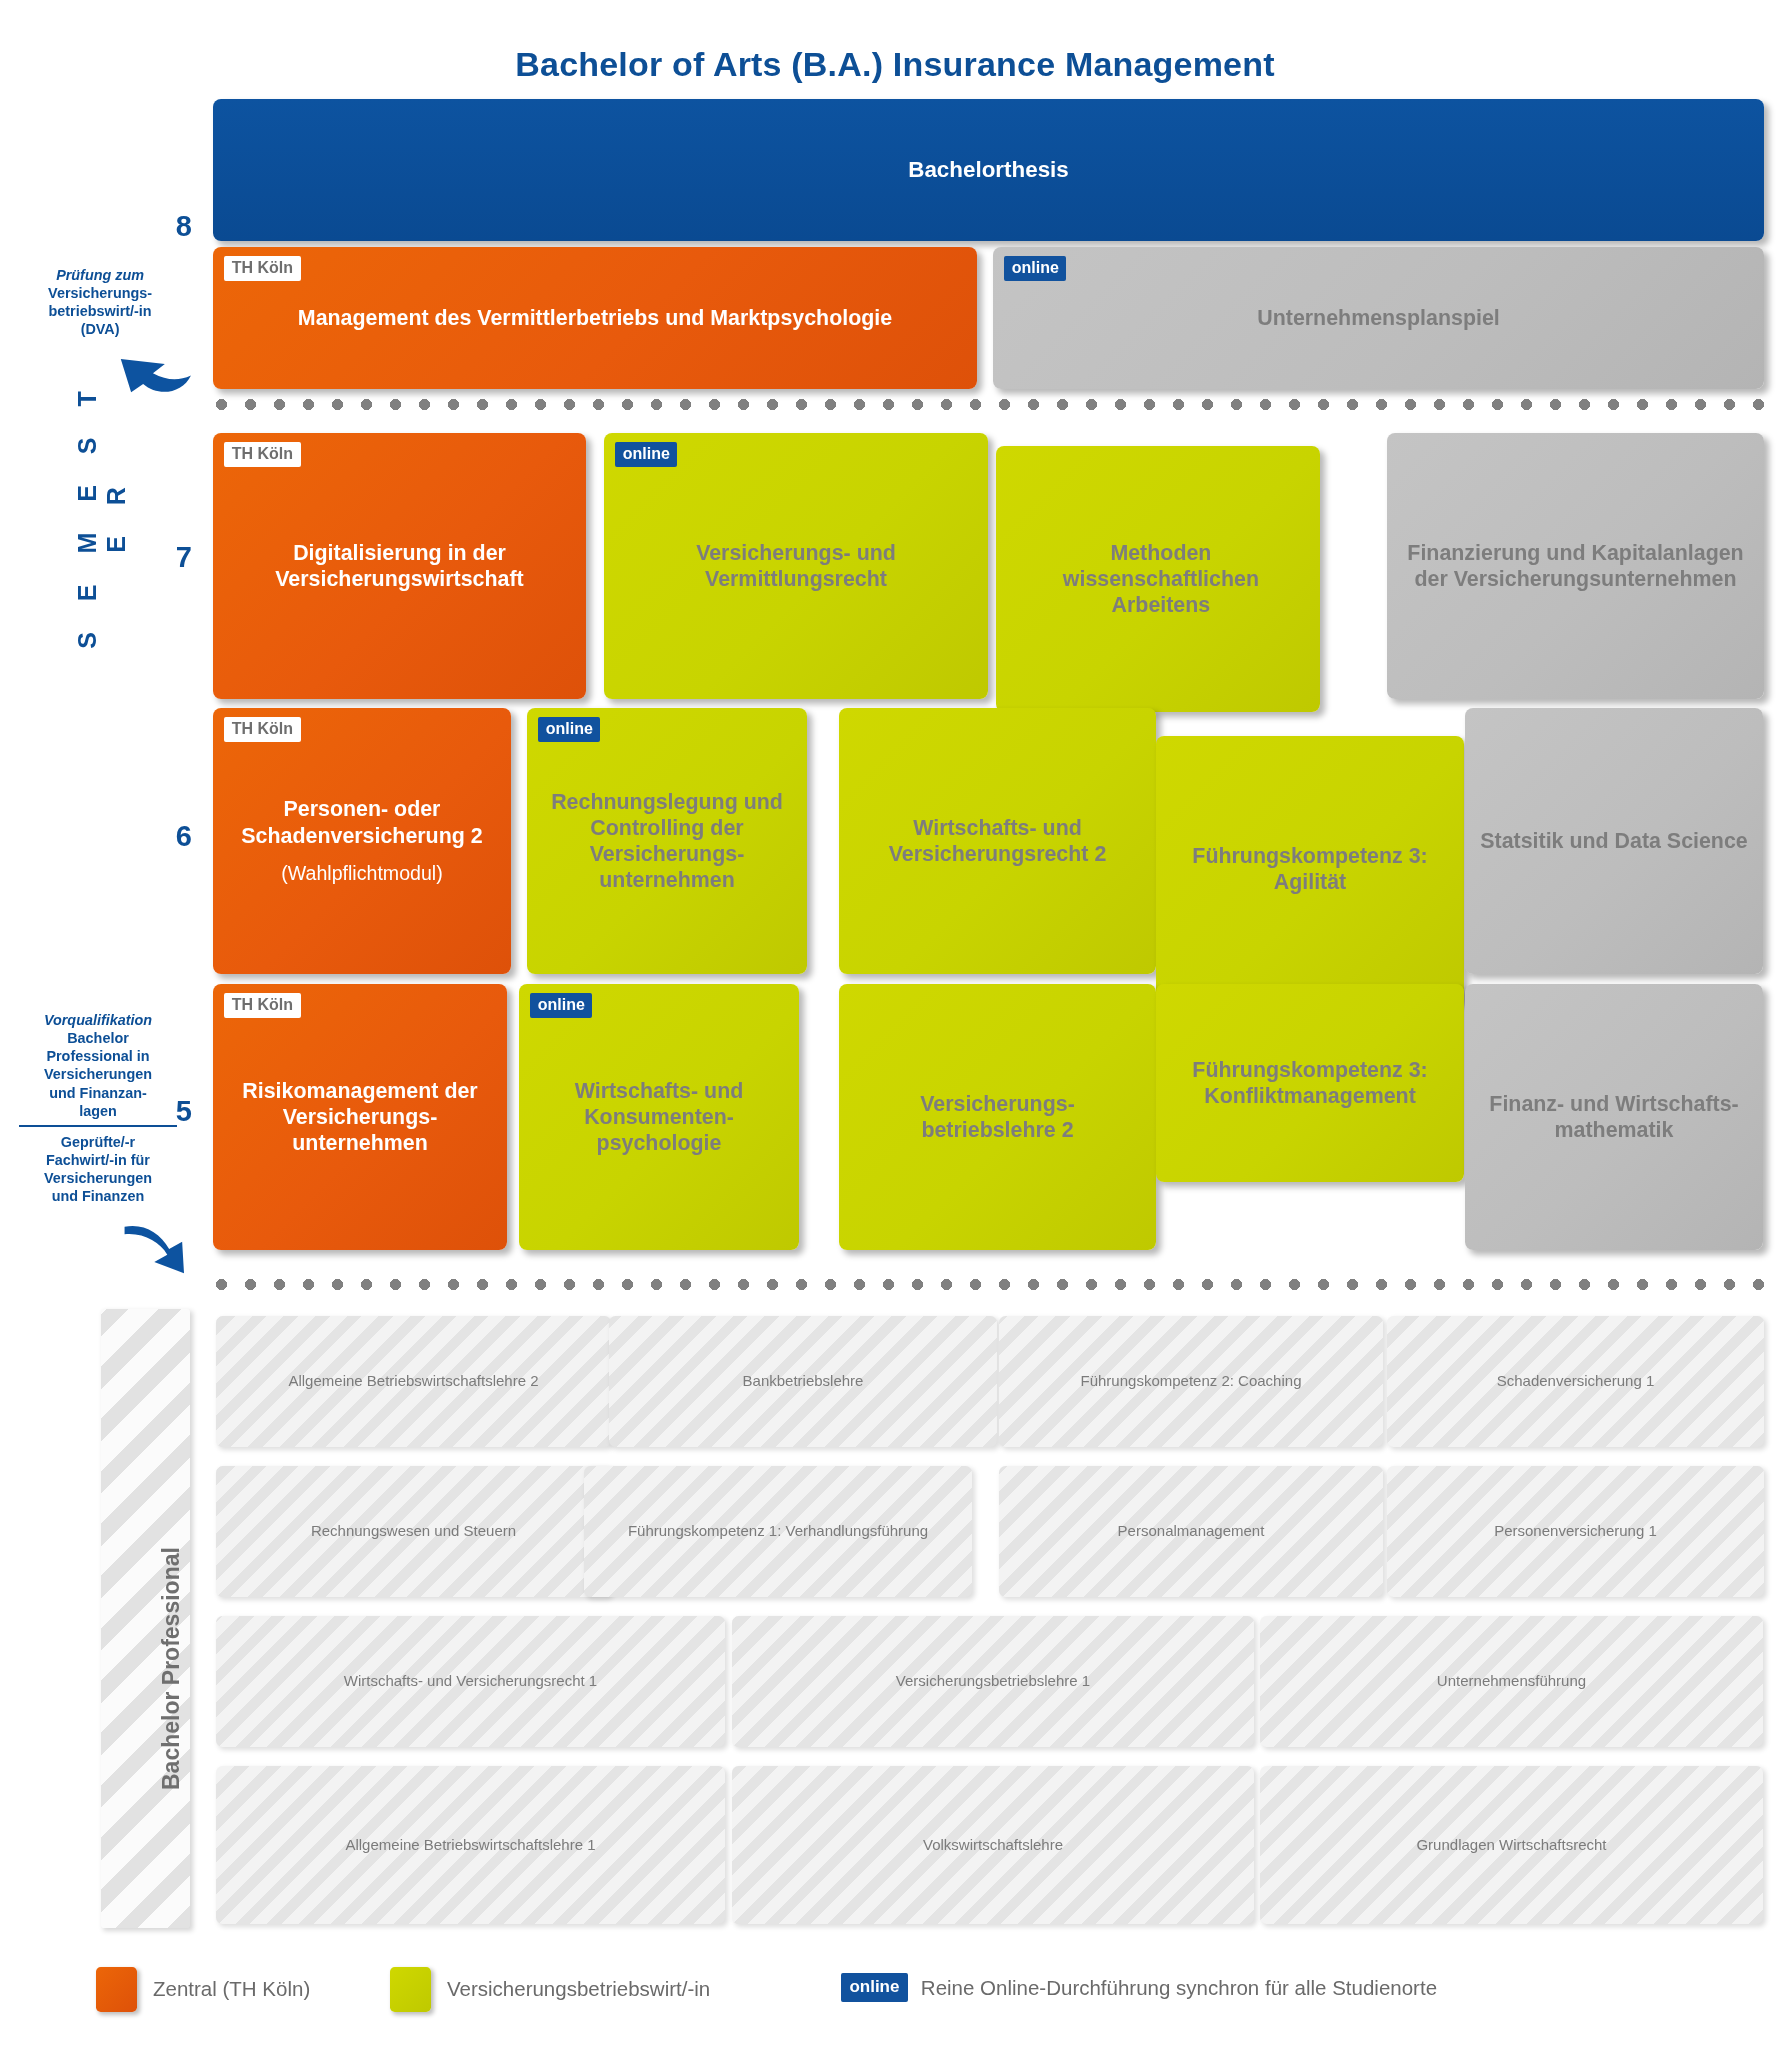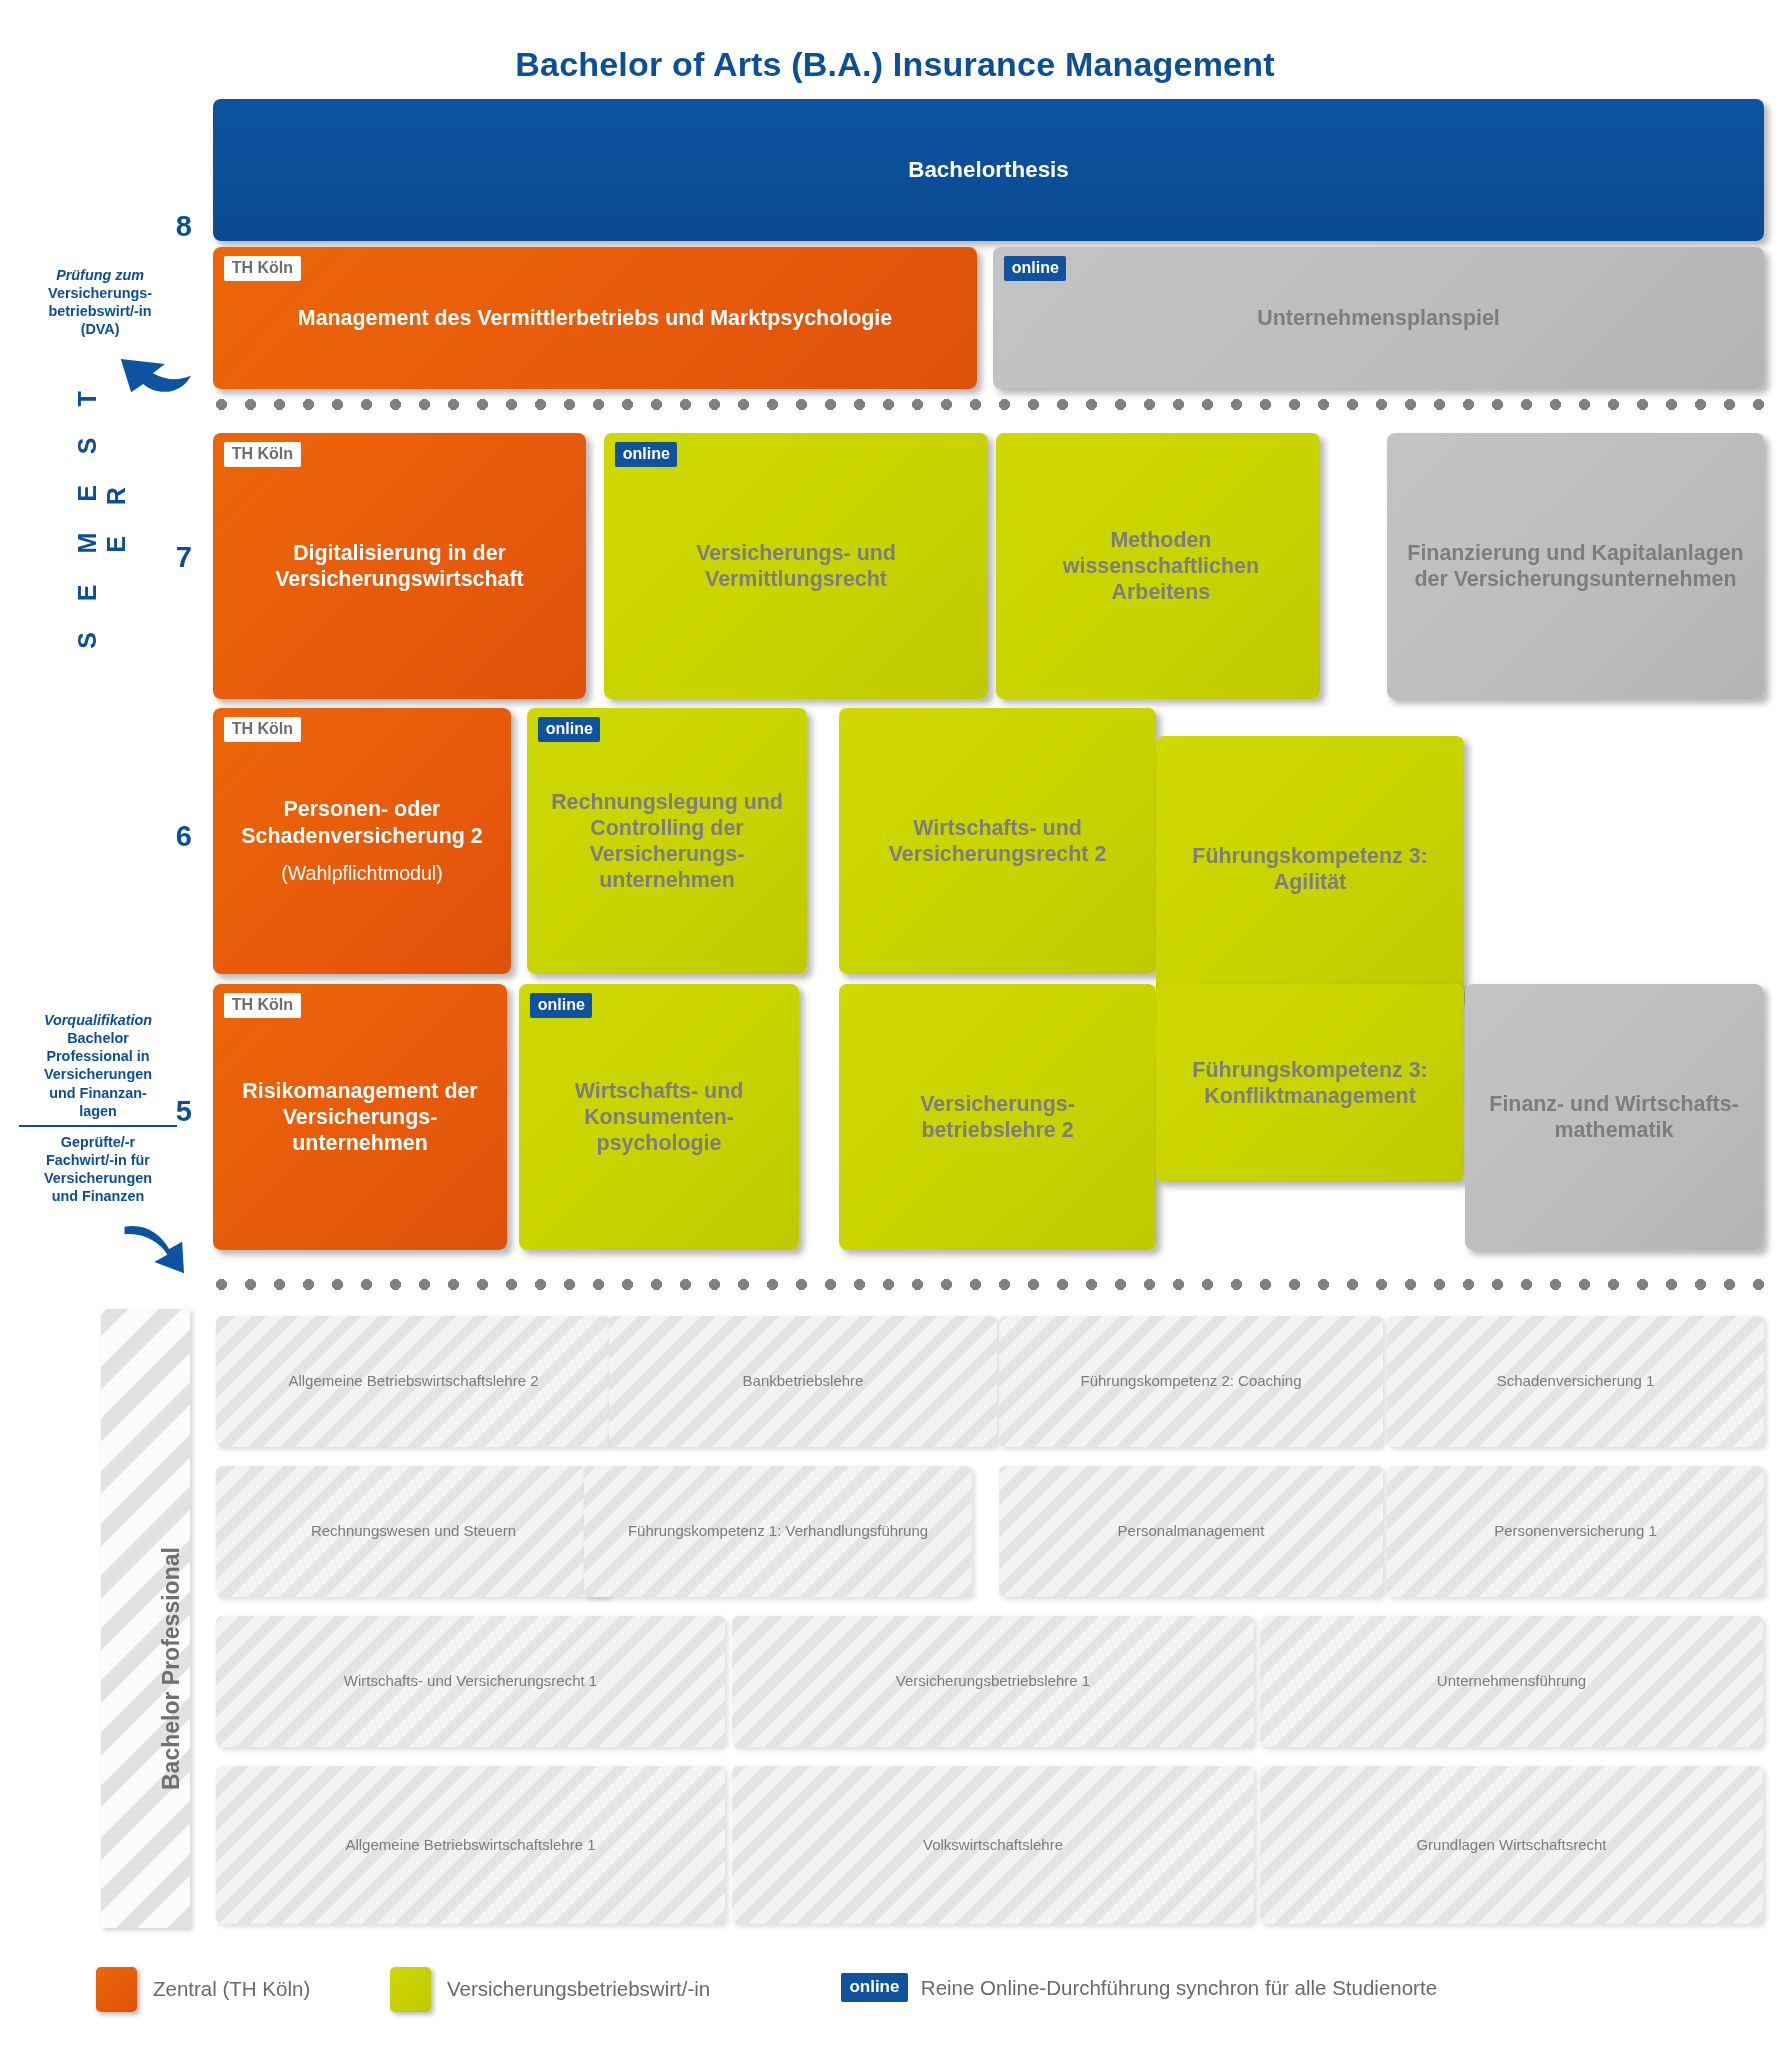--- a/index.html
+++ b/index.html
@@ -191,21 +191,21 @@
   <div class="dotline" style="left:207px; top:399px; width:1559px;"></div>
 
   <div class="mod orange" style="left:213px; top:433px; width:373px; height:266px;">
     <span class="badge th">TH Köln</span>
     <span class="mlabel">Digitalisierung in der Versicherungswirtschaft</span>
   </div>
   <div class="mod lime" style="left:604px; top:433px; width:384px; height:266px;">
     <span class="badge online">online</span>
     <span class="mlabel">Versicherungs- und Vermittlungsrecht</span>
   </div>
-  <div class="mod lime" style="left:996px; top:433px; width:324px; height:266px;padding-left:17px;">
+  <div class="mod lime" style="left:996px; top:446px; width:324px; height:266px;padding-left:17px;">
     <span class="mlabel">Methoden wissenschaftlichen Arbeitens</span>
   </div>
   <div class="mod grey" style="left:1387px; top:433px; width:377px; height:266px;">
     <span class="mlabel">Finanzierung und Kapitalanlagen der Versicherungsunternehmen</span>
   </div>
 
   <div class="mod orange" style="left:213px; top:708px; width:298px; height:266px;">
     <span class="badge th">TH Köln</span>
     <span class="mlabel">
       <span>Personen- oder Schadenversicherung 2</span>
@@ -215,20 +215,23 @@
   <div class="mod lime" style="left:527px; top:708px; width:280px; height:266px;">
     <span class="badge online">online</span>
     <span class="mlabel">Rechnungslegung und Controlling der Versicherungs- unternehmen</span>
   </div>
   <div class="mod lime" style="left:839px; top:708px; width:317px; height:266px;">
     <span class="mlabel">Wirtschafts- und Versicherungsrecht 2</span>
   </div>
   <div class="mod lime" style="left:1156px; top:736px; width:308px; height:266px;">
     <span class="mlabel">Führungskompetenz 3: Agilität</span>
   </div>
+  <div class="mod grey" style="left:1465px; top:708px; width:298px; height:266px;">
+    <span class="mlabel">Statsitik und Data Science</span>
+  </div>
 
   <div class="mod orange" style="left:213px; top:984px; width:294px; height:266px;">
     <span class="badge th">TH Köln</span>
     <span class="mlabel">Risikomanagement der Versicherungs- unternehmen</span>
   </div>
   <div class="mod lime" style="left:519px; top:984px; width:280px; height:266px;">
     <span class="badge online">online</span>
     <span class="mlabel">Wirtschafts- und Konsumenten- psychologie</span>
   </div>
   <div class="mod lime" style="left:839px; top:984px; width:317px; height:266px;">

